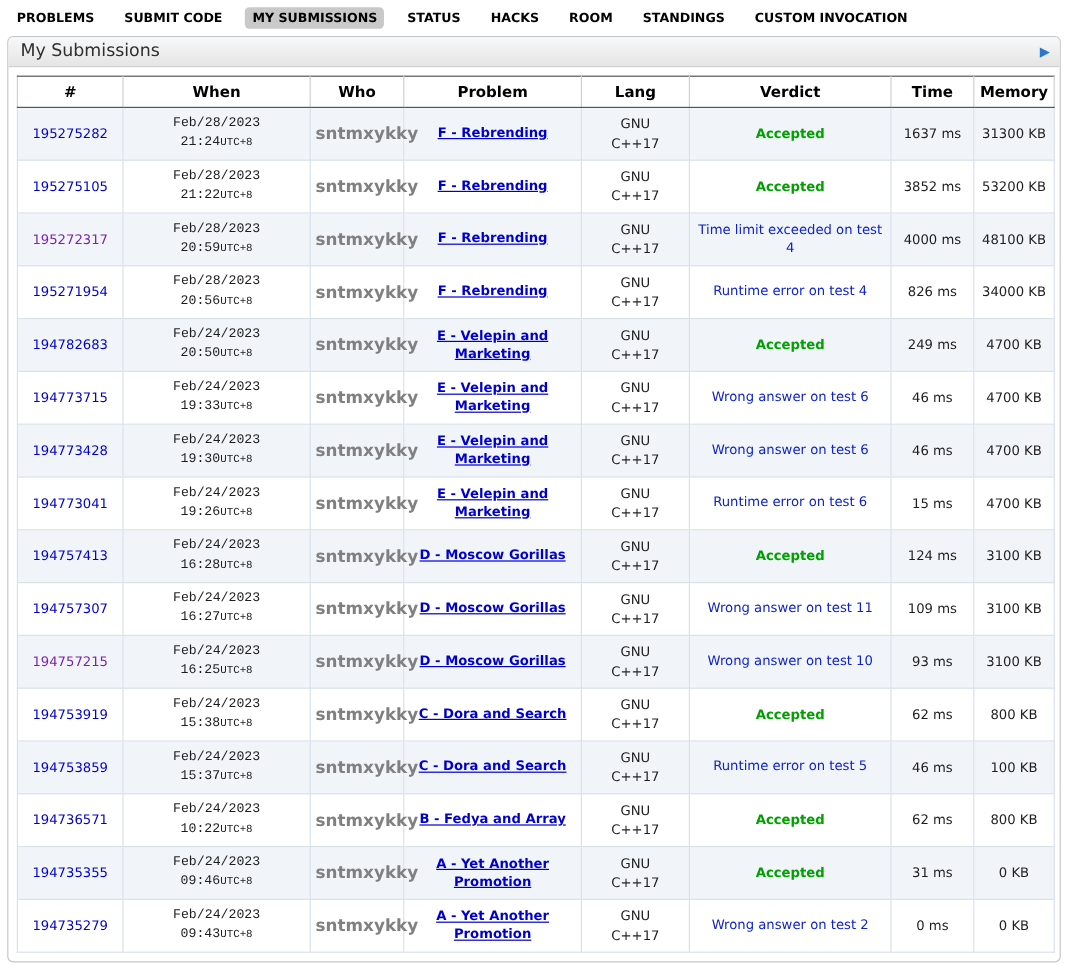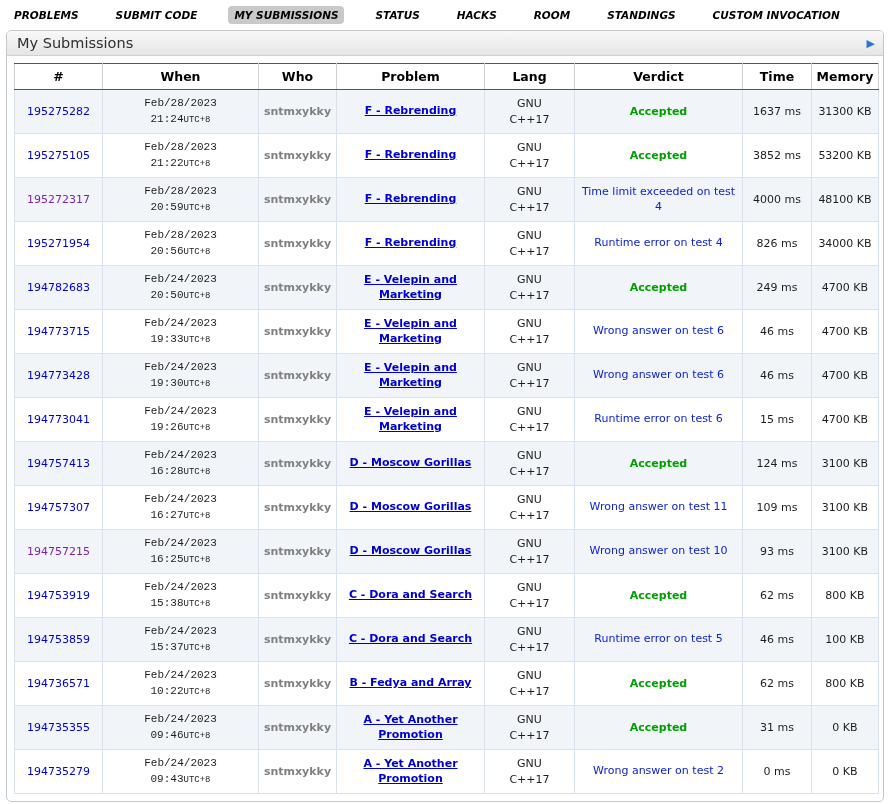--- a/index.html
+++ b/index.html
@@ -8,23 +8,22 @@
     width: 890px;
     background: #ffffff;
     font-family: "DejaVu Sans", "Liberation Sans", sans-serif;
     color: #000;
   }
 
   
   .contest-nav {
     display: flex;
     align-items: center;
-    gap: 25px;
+    gap: 13px;
     padding: 6px 8px 5px 8px;
-    font-style: italic;
   }
   .nav-item {
     font-size: 10.5px;
     font-weight: bold;
     color: #000;
     text-decoration: none;
     padding: 3px 6px;
     border-radius: 4px;
     white-space: nowrap;
     cursor: pointer;
@@ -78,21 +77,21 @@
     padding: 3px 4px;
     height: 44px;
     background: #ffffff;
   }
   tbody tr.alt td { background: #f1f5f9; }
 
   .sub-link { color: #0000cc; cursor: pointer; }
   .sub-link.visited { color: #7d22a8; }
   .when-date, .when-time { line-height: 1.45; font-family: Liberation Mono, monospace; }
   .tz { font-size: 9px; }
-  .who { color: #808080; font-weight: bold; font-size: 11px; cursor: pointer; }
+  .who { color: #808080; font-weight: bold; font-size: 14px; cursor: pointer; }
   .problem-link { color: #0000cc; text-decoration: underline; cursor: pointer; line-height: 1.35; font-weight: bold; }
   .lang { white-space: pre-line; line-height: 1.4; }
   .verdict-accepted { color: #00a000; font-weight: bold; }
   .verdict-rejected { color: #0f23cc; line-height: 1.35; text-align: right; }
 </style>
 </head>
 <body>
 
 <nav class="contest-nav">
     <a class="nav-item">PROBLEMS</a>

